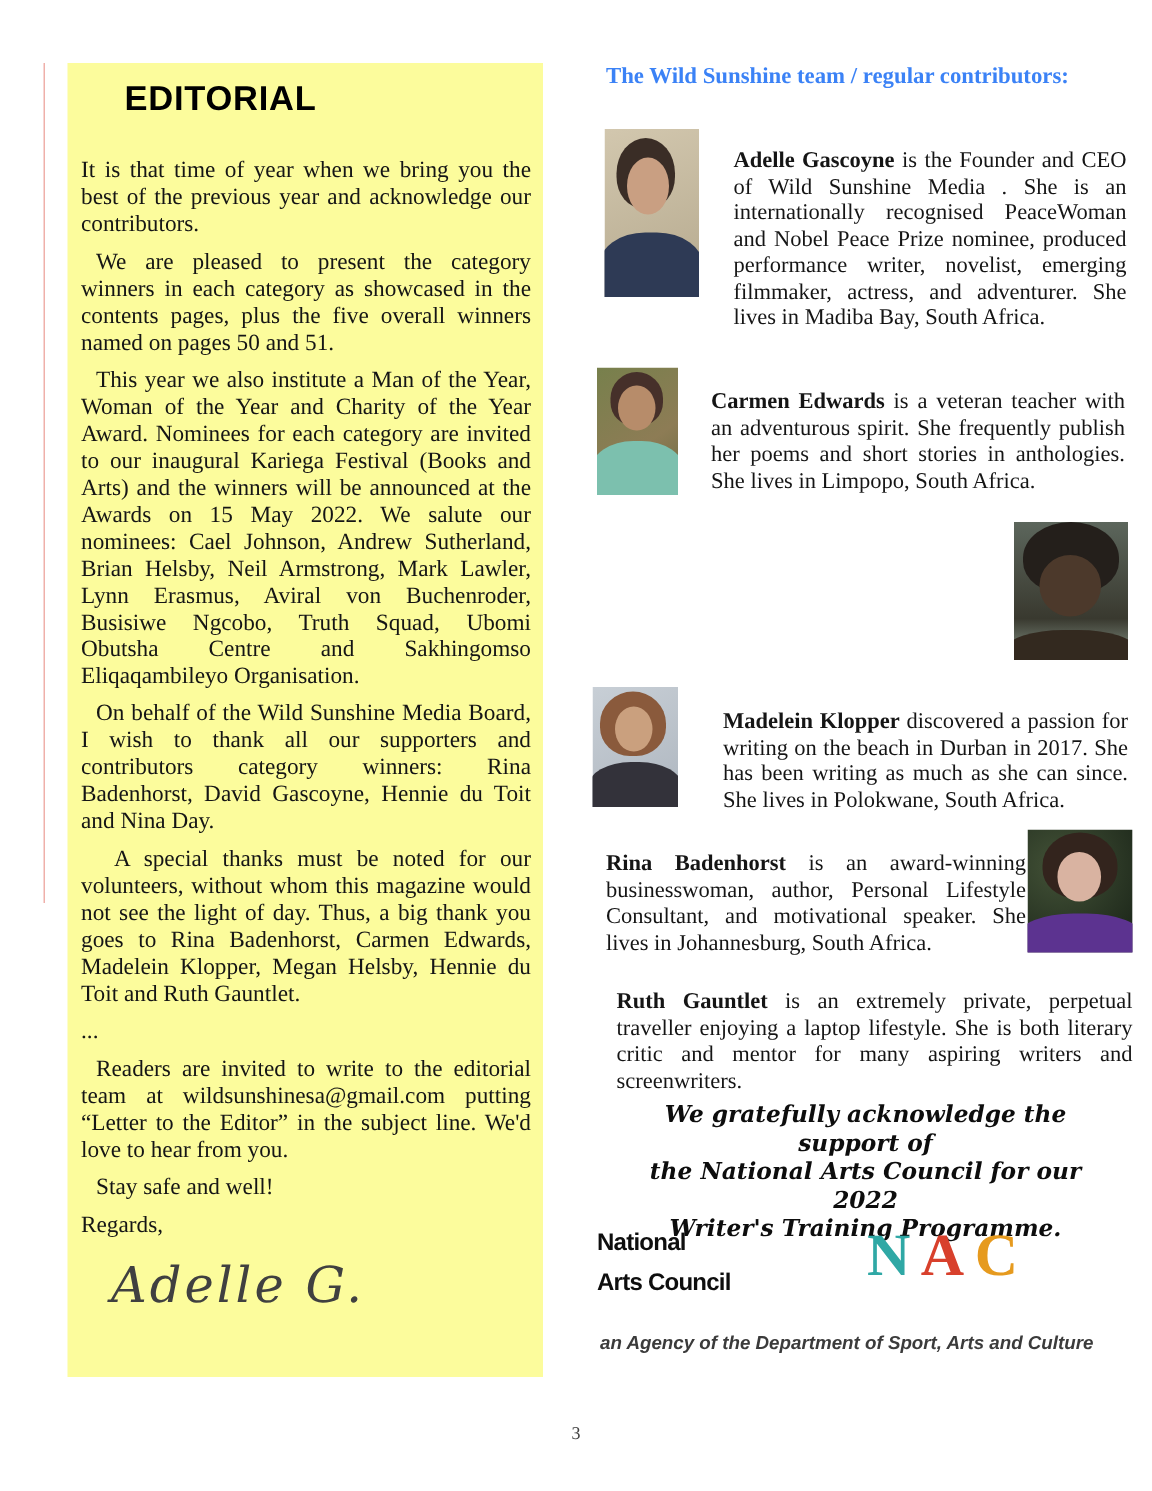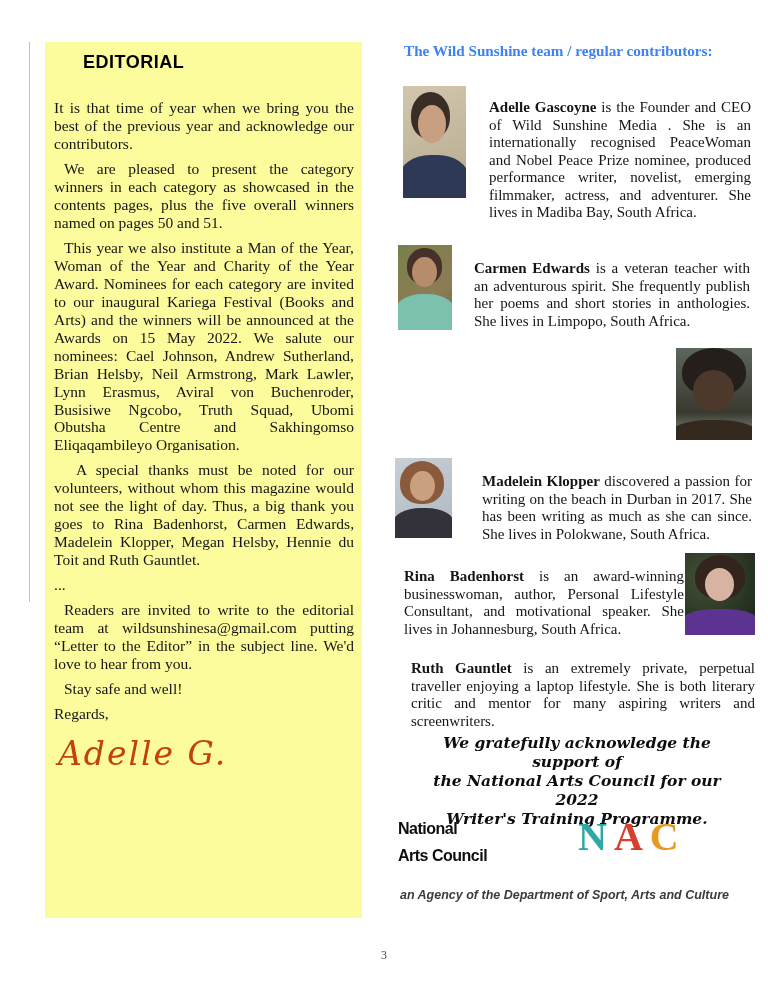--- a/index.html
+++ b/index.html
@@ -3,28 +3,28 @@
 <meta charset="utf-8">
 <style>
   html,body{margin:0;padding:0;background:#ffffff;}
   .page{position:relative;width:768px;height:994px;background:#ffffff;overflow:hidden;
         font-family:"Liberation Serif", serif;color:#151515;}
 
   
   .yellow-box{position:absolute;left:45px;top:42px;width:317px;height:876px;background:#fcfc9c;}
   .frame-line{position:absolute;left:29px;top:42px;width:1px;height:560px;background:rgba(226,112,100,0.55);}
   .ed-title{margin:10px 0 0 38px;font-family:"Liberation Sans",sans-serif;font-weight:bold;
-            font-size:18px;letter-spacing:0.5px;color:#000;}
+            font-size:23px;letter-spacing:0.5px;color:#000;}
   .ed-body{margin:26px 8px 0 9px;font-size:15.5px;line-height:1.16;text-align:justify;}
   .ed-body p{margin:0 0 7px 0;}
   .ind-sm{text-indent:10px;}
   .ind-lg{text-indent:22px;}
   .no-just{text-align:left;}
-  .signature{margin:12px 0 0 4px;font-family:"DejaVu Serif",serif;font-style:italic;
-             font-size:33px;letter-spacing:2px;color:#c2410c;}
+  .signature{margin:12px 0 0 20px;font-family:"DejaVu Serif",serif;font-style:italic;
+             font-size:33px;letter-spacing:2px;color:#404040;}
 
   
   .team-heading{position:absolute;left:404px;top:42px;width:352px;
                 font-weight:bold;font-size:15.2px;color:#3b82f6;}
   .bio{position:absolute;font-size:15px;line-height:1.17;text-align:justify;margin:12px;}
   .bio-name{font-weight:bold;}
   .bio-c1{left:477px;top:87px;width:262px;}
   .bio-c2{left:462px;top:248px;width:276px;}
   .bio-c3{left:391px;top:351px;width:280px;}
   .bio-c4{left:470px;top:461px;width:270px;}
@@ -91,20 +91,21 @@
 <div class="page">
 
   <div class="frame-line"></div>
 
   <div class="yellow-box" style="background-color: rgb(252, 252, 156);">
     <div class="ed-title">EDITORIAL</div>
     <div class="ed-body">
       <p>It is that time of year when we bring you the best of the previous year and acknowledge our contributors.</p>
       <p class="ind-sm">We are pleased to present the category winners in each category as showcased in the contents pages, plus the five overall winners named on pages 50 and 51.</p>
       <p class="ind-sm">This year we also institute a Man of the Year, Woman of the Year and Charity of the Year Award. Nominees for each category are invited to our inaugural Kariega Festival (Books and Arts) and the winners will be announced at the Awards on 15 May 2022. We salute our nominees: Cael Johnson, Andrew Sutherland, Brian Helsby, Neil Armstrong, Mark Lawler, Lynn Erasmus, Aviral von Buchenroder, Busisiwe Ngcobo, Truth Squad, Ubomi Obutsha Centre and Sakhingomso Eliqaqambileyo Organisation.</p>
+      <p class="ind-sm">On behalf of the Wild Sunshine Media Board, I wish to thank all our supporters and contributors category winners: Rina Badenhorst, David Gascoyne, Hennie du Toit and Nina Day.</p>
       <p class="ind-lg">A special thanks must be noted for our volunteers, without whom this magazine would not see the light of day. Thus, a big thank you goes to Rina Badenhorst, Carmen Edwards, Madelein Klopper, Megan Helsby, Hennie du Toit and Ruth Gauntlet.</p>
       <p class="no-just">...</p>
       <p class="ind-sm">Readers are invited to write to the editorial team at wildsunshinesa@gmail.com putting “Letter to the Editor” in the subject line. We'd love to hear from you.</p>
       <p class="ind-sm no-just">Stay safe and well!</p>
       <p class="no-just">Regards,</p>
       <div class="signature">Adelle G.</div>
     </div>
   </div>
 
   <div class="team-heading">The Wild Sunshine team / regular contributors:</div>

